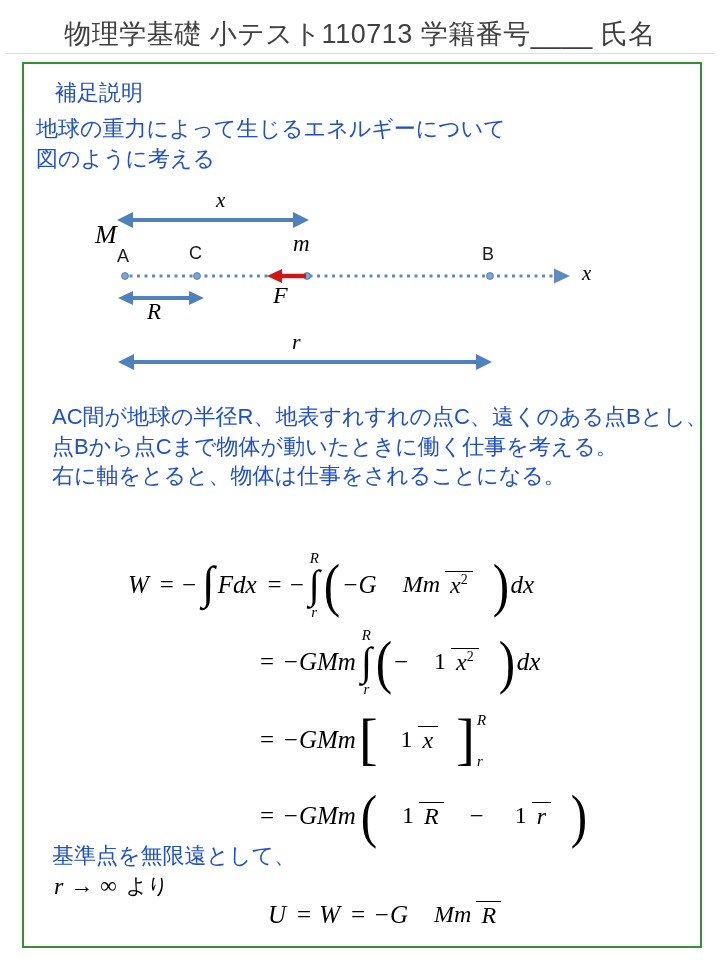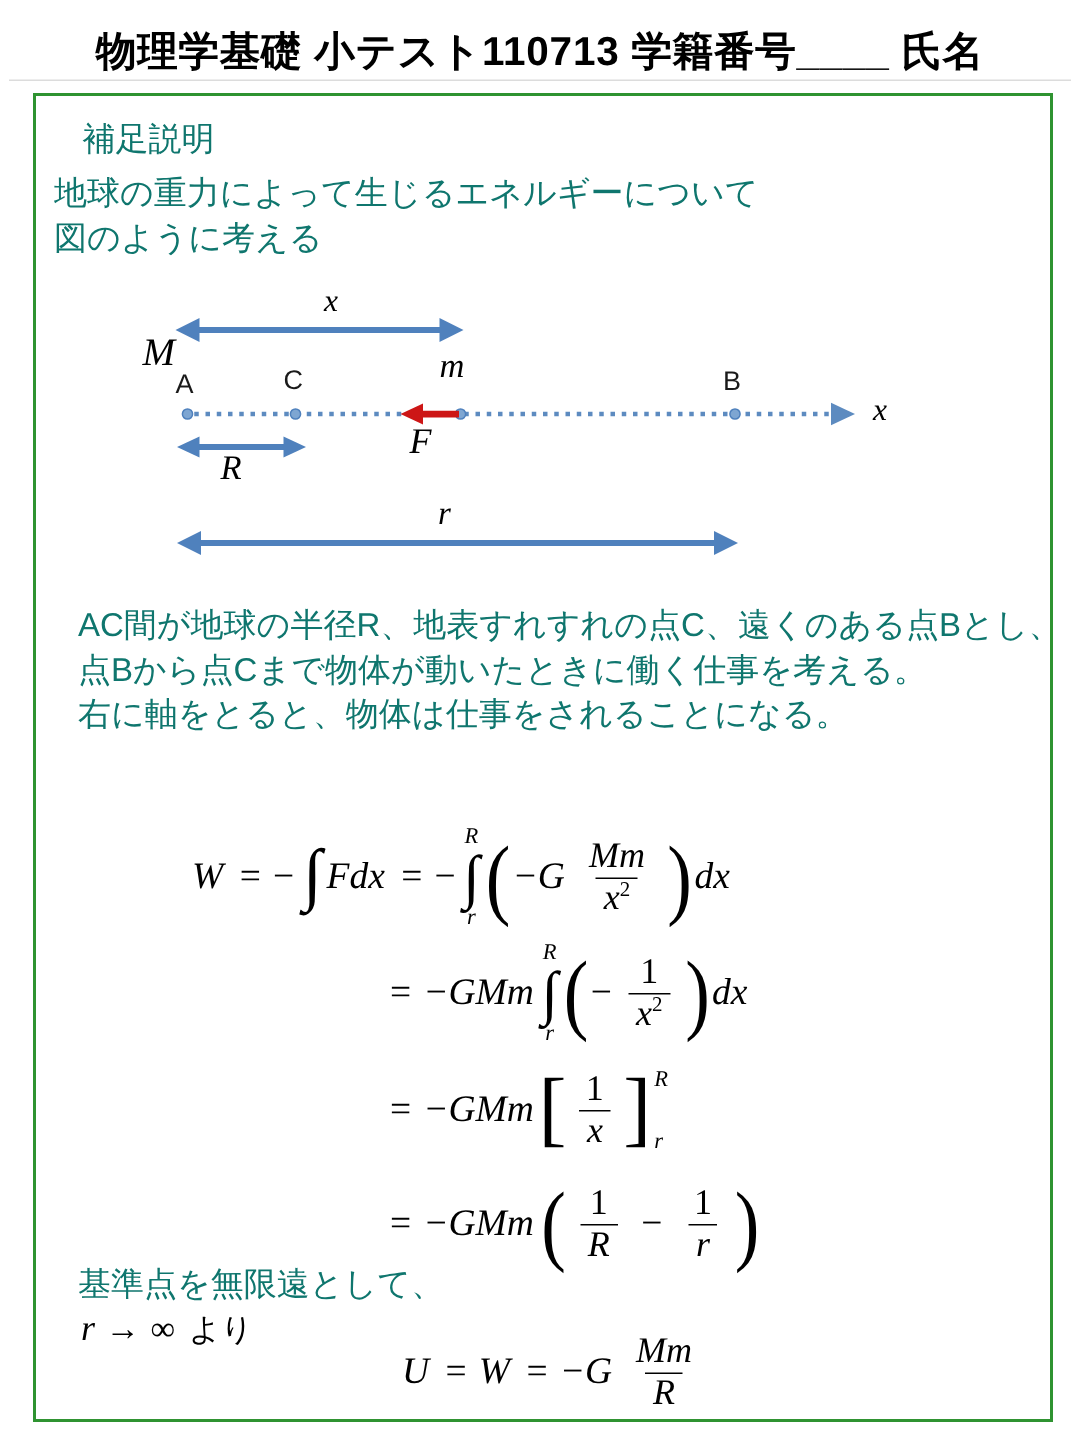--- a/index.html
+++ b/index.html
@@ -6,34 +6,34 @@
   html,body { background:#ffffff; }
   .page {
     position:relative; width:720px; height:960px; background:#ffffff;
     font-family:"Liberation Sans", sans-serif; color:#000; overflow:hidden;
   }
   .abs { position:absolute; }
 
   
   .title {
     position:absolute; left:0; top:16px; width:720px; text-align:center;
-    font-size:27px; font-weight:700; letter-spacing:0.5px; color:#000000;
+    font-size:27px; font-weight:400; letter-spacing:0.5px; color:#404040;
   }
   .title-rule {
     position:absolute; left:6px; top:53px; width:708px; height:1px;
     background:#dcdcdc;
   }
 
   
   .frame {
     position:absolute; left:22px; top:62px; width:680px; height:886px;
     border:2px solid #2f9331; background:#ffffff;
   }
 
-  .jp { font-size:22px; line-height:29.5px; color:#0f766e; white-space:nowrap; }
+  .jp { font-size:22px; line-height:29.5px; color:#1d4ed8; white-space:nowrap; }
   .heading { position:absolute; left:55px; top:78px; font-size:22px; }
   .intro { position:absolute; left:36px; top:114px; }
   .body-text { position:absolute; left:52px; top:402px; }
 
   
   .dlabel-ser {
     position:absolute; font-family:"Liberation Serif", serif; font-style:italic;
     color:#000;
   }
   .dlabel-sans { position:absolute; font-family:"Liberation Sans", sans-serif; color:#1a1a1a; }
@@ -51,21 +51,21 @@
     font-style:normal; font-size:46px; line-height:0.9; padding:0 3px;
     position:relative; top:-2px;
   }
   .intlim {
     display:flex; flex-direction:column; align-items:center; line-height:1; margin:0 2px;
   }
   .intlim .lim { font-size:15px; font-style:italic; line-height:1; }
   .intlim .iglyph { font-style:normal; font-size:40px; line-height:0.85; padding:2px 0 3px 0; }
   .bigp { font-style:normal; font-size:60px; line-height:0.95; transform:scaleX(0.82); }
   .bigb { font-style:normal; font-size:56px; line-height:0.95; }
-  .frac { display:inline-flex; flex-direction:column; align-items:center; margin:0 8px; }
+  .frac { display:inline-flex; margin:0 18px; }
   .frac .num { font-size:24px; line-height:1.12; padding:0 5px; }
   .frac .den { font-size:24px; line-height:1.12; padding:0 5px; border-top:1.6px solid #000; }
   .frac sup { font-size:14px; font-style:normal; }
   .digit { font-style:normal; }
   .supsub {
     display:flex; flex-direction:column; justify-content:space-between;
     height:56px; font-size:15px; font-style:italic; line-height:1;
     margin-left:2px; position:relative; top:1px;
   }
   .limit-line { position:absolute; display:flex; align-items:center; }

